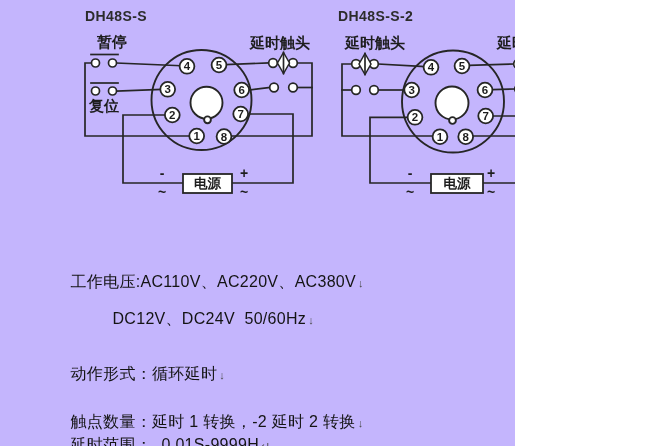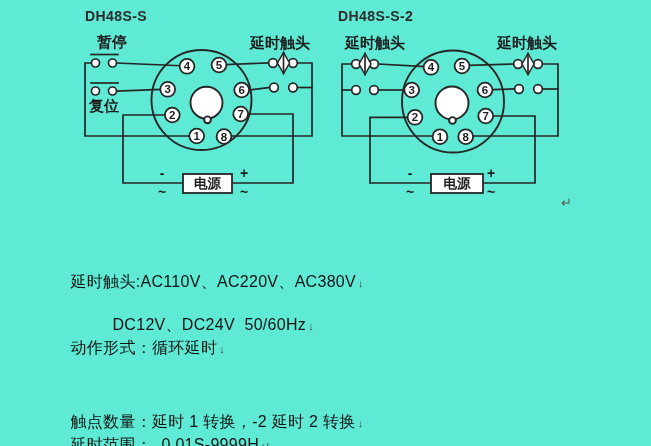--- a/index.html
+++ b/index.html
@@ -1,19 +1,19 @@
 <!DOCTYPE html>
 <html><head>
 <meta charset="utf-8">
 <style>
   html,body{margin:0;padding:0;background:#ffffff;}
   .canvas{
     position:relative;
-    width:651px;height:446px;
-    background:#5eead4;
+    width:515px;height:446px;
+    background:#c4b5fd;
     font-family:"Liberation Sans",sans-serif;
     overflow:hidden;
   }
   svg{position:absolute;left:0;top:0;}
   svg .wire{stroke:#262626;stroke-width:1.7;fill:none;stroke-linecap:square;stroke-linejoin:miter;}
   svg .outline{stroke:#262626;stroke-width:1.9;fill:none;}
   svg .node{stroke:#262626;stroke-width:1.7;fill:#ffffff;}
   svg .pin-circle{stroke:#262626;stroke-width:1.8;fill:#ffffff;}
   svg .hole{stroke:#262626;stroke-width:1.9;fill:#ffffff;}
   svg .diamond{stroke:#262626;stroke-width:1.5;fill:#ffffff;}
@@ -234,26 +234,26 @@
 
       <text class="cjk" x="345" y="48">延时触头</text>
       <text class="cjk" x="497" y="48">延时触头</text>
     </g>
   </svg>
 
   <span class="pmark">↵</span>
 
   <div>
     <div class="spec-line" style="top:254px">
-      <span>延时触头:AC110V、AC220V、AC380V</span><span class="mark">↓</span>
-    </div>
-    <div class="spec-line indented" style="top:297px">
+      <span>工作电压:AC110V、AC220V、AC380V</span><span class="mark">↓</span>
+    </div>
+    <div class="spec-line indented" style="top:291px">
       <span>DC12V、DC24V  50/60Hz</span><span class="mark">↓</span>
     </div>
-    <div class="spec-line" style="top:320px">
+    <div class="spec-line" style="top:346px">
       <span>动作形式：循环延时</span><span class="mark">↓</span>
     </div>
     <div class="spec-line" style="top:394px">
       <span>触点数量：延时 1 转换，-2 延时 2 转换</span><span class="mark">↓</span>
     </div>
     <div class="spec-line" style="top:417px">
       <span>延时范围：  0.01S-9999H</span><span class="mark">↵</span>
     </div>
   </div>
 

